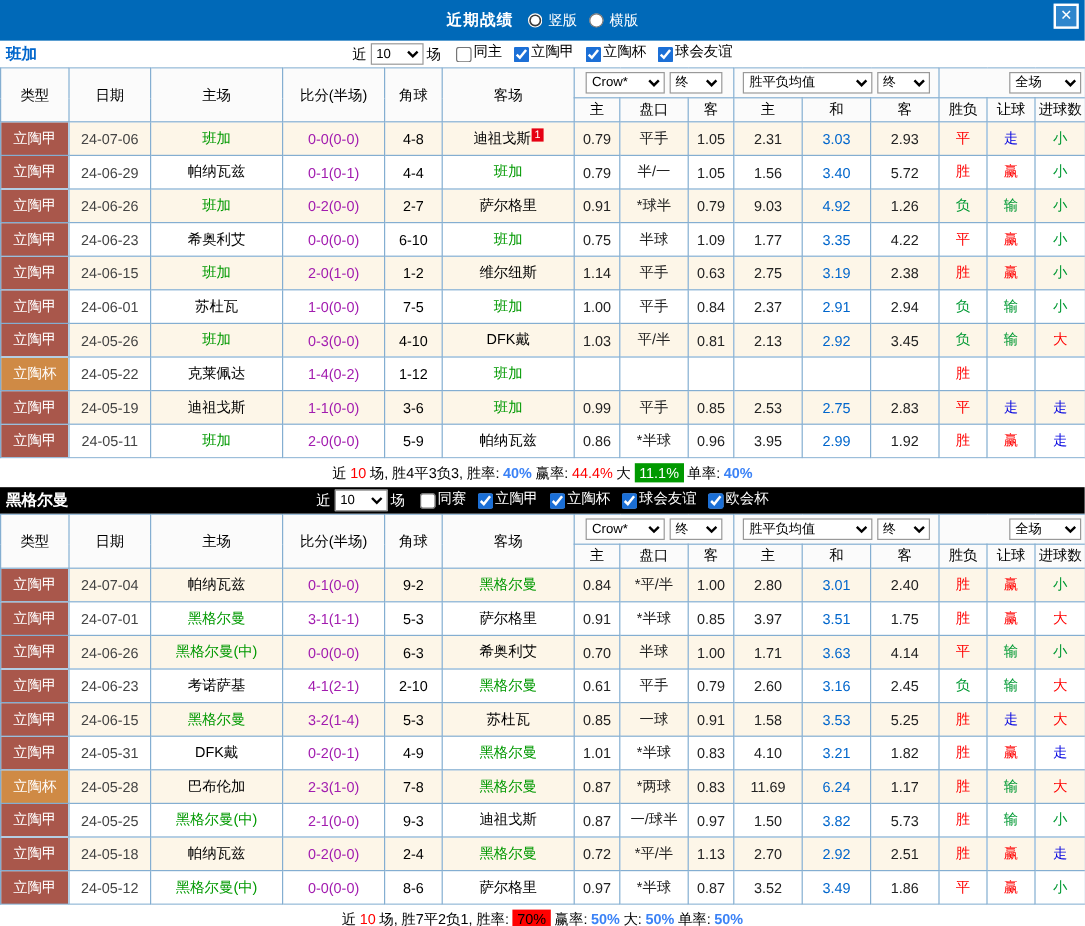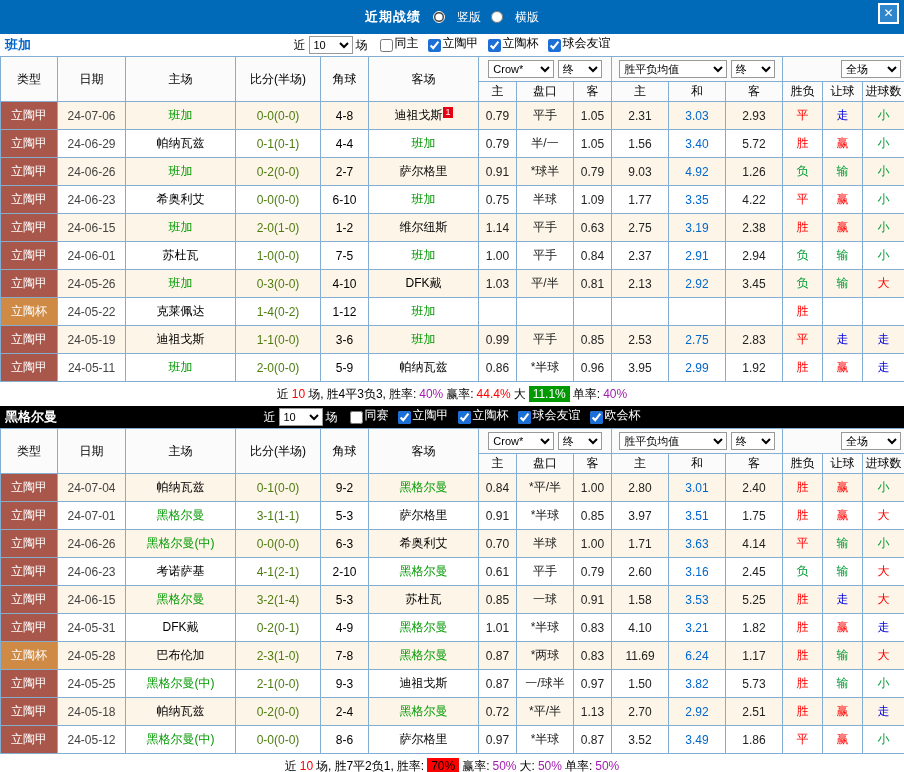--- a/index.html
+++ b/index.html
@@ -5,21 +5,21 @@
   html,body{margin:0;padding:0;}
   body{
     width:904px;height:772px;overflow:hidden;background:#fff;
     font-family:"Liberation Sans","DejaVu Sans",sans-serif;font-size:12px;color:#000;
   }
   
   .titlebar{position:relative;height:34px;background:#0069b8;color:#fff;
     display:flex;align-items:center;justify-content:center;gap:12px;}
   .titlebar .title{font-weight:bold;font-size:13px;letter-spacing:1px;}
   .radio-group{display:flex;align-items:center;gap:10px;}
-  .radio-group label{display:inline-flex;align-items:center;gap:12px;cursor:pointer;}
+  .radio-group label{display:inline-flex;align-items:center;gap:5px;cursor:pointer;}
   input[type=radio]{width:12px;height:12px;margin:0;accent-color:#ffffff;}
   .close-btn{position:absolute;right:5px;top:3px;width:17px;height:17px;border:2px solid #fff;
     background:#2e86cd;color:#fff;font-weight:bold;font-size:12px;line-height:16px;text-align:center;cursor:pointer;}
   
   .filterbar{position:relative;height:22px;display:flex;align-items:center;background:#fff;}
   .filterbar.dark{background:#000;color:#fff;}
   .team-label{position:absolute;left:5px;top:0;line-height:22px;font-weight:bold;font-size:13px;color:#0066cc;}
   .filterbar.dark .team-label{color:#fff;}
   .filter-center{margin:0 auto;display:flex;align-items:center;gap:3px;}
   .filter-center label{display:inline-flex;align-items:flex-end;cursor:pointer;}
@@ -39,33 +39,33 @@
   thead th.grp{text-align:center;}
   thead th.grp.scope{text-align:right;padding-right:3px;}
   tbody td{height:27px;}
   tr.odd td:not(.league){background:#fdf6e8;}
   tr.even td:not(.league){background:#ffffff;}
   td.league{background:#a9574b;color:#fff;}
   td.league.cup{background:#cf8a45;}
   td.date{color:#444;}
   td.team{color:#000;}
   td.team.focus{color:#009900;}
-  td.score{color:#4d7c0f;}
+  td.score{color:#a21caf;}
   td.corner{color:#000;}
   td.num{color:#222;}
   td.num.mid{color:#0066cc;}
   td.res.r{color:#ff0000;}
   td.res.g{color:#009933;}
   td.res.b{color:#0000e0;}
   sup.badge{display:inline-block;background:#e60012;color:#fff;font-size:9px;line-height:11px;
     padding:0 2px;margin-left:1px;vertical-align:top;}
   
   .summary{height:24px;display:flex;align-items:center;justify-content:center;gap:3px;background:#fff;}
   .summary .red{color:#ff0000;}
-  .summary .blue{color:#a21caf;}
+  .summary .blue{color:#3b82f6;font-weight:bold;}
   .summary .badge-green{background:#009900;color:#fff;padding:1px 4px;}
   .summary .badge-red{background:#ff0000;color:#000000;padding:1px 4px;}
 </style>
 </head>
 <body>
 
 <div class="titlebar">
   <span class="title">近期战绩</span>
   <span class="radio-group">
     <label>

